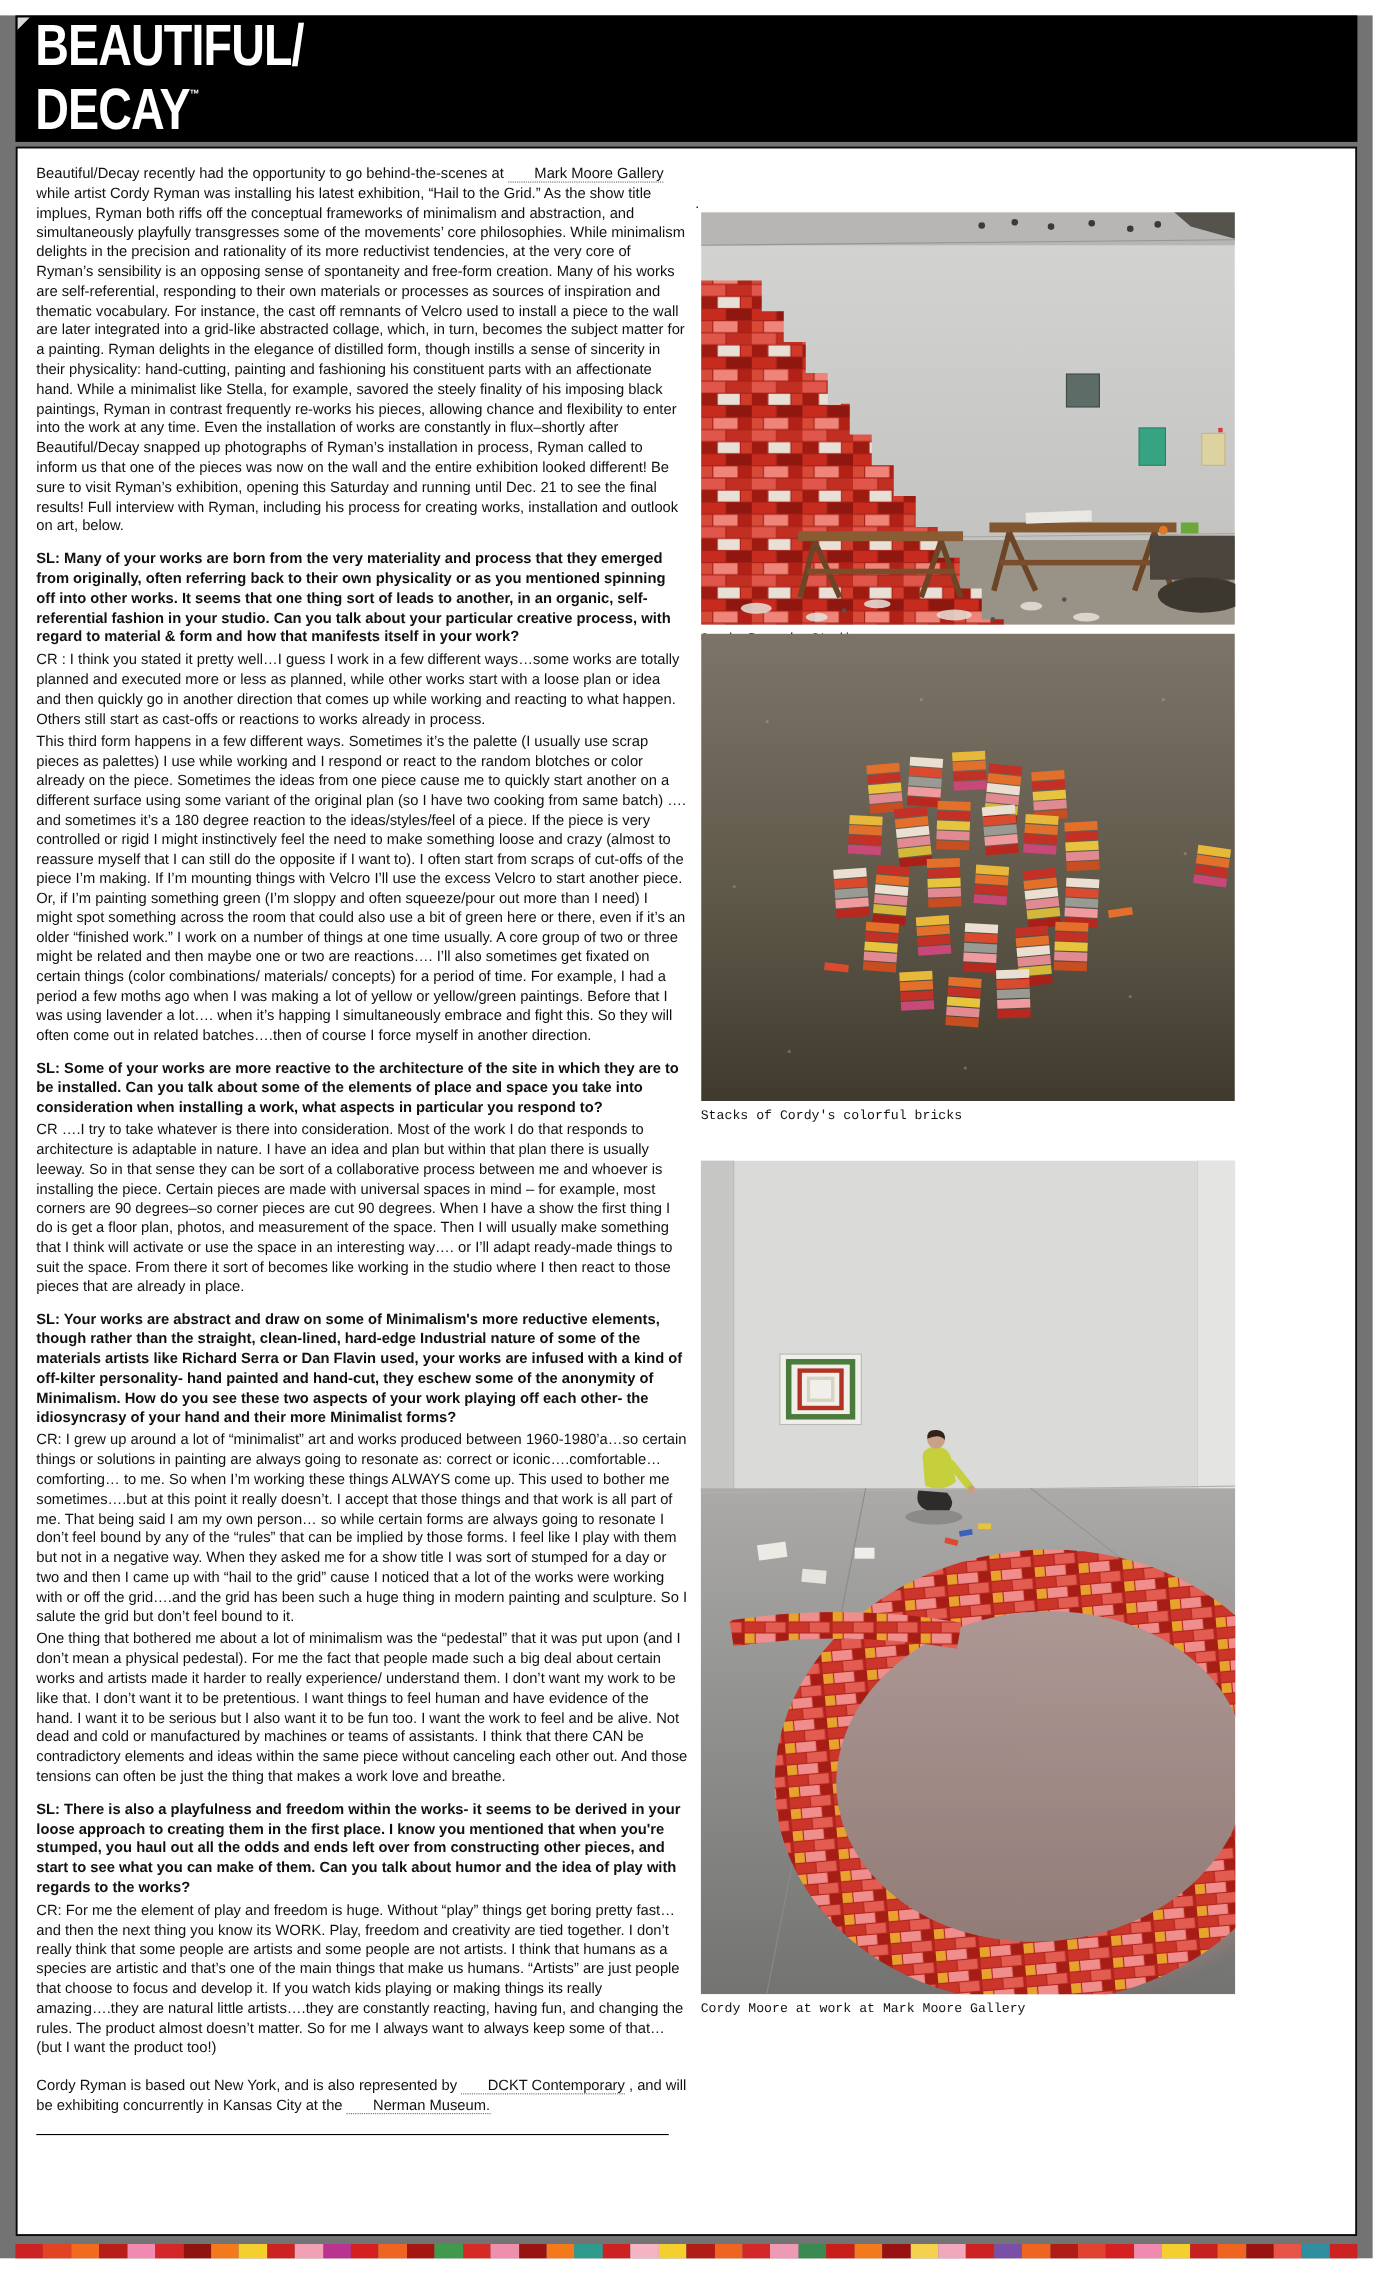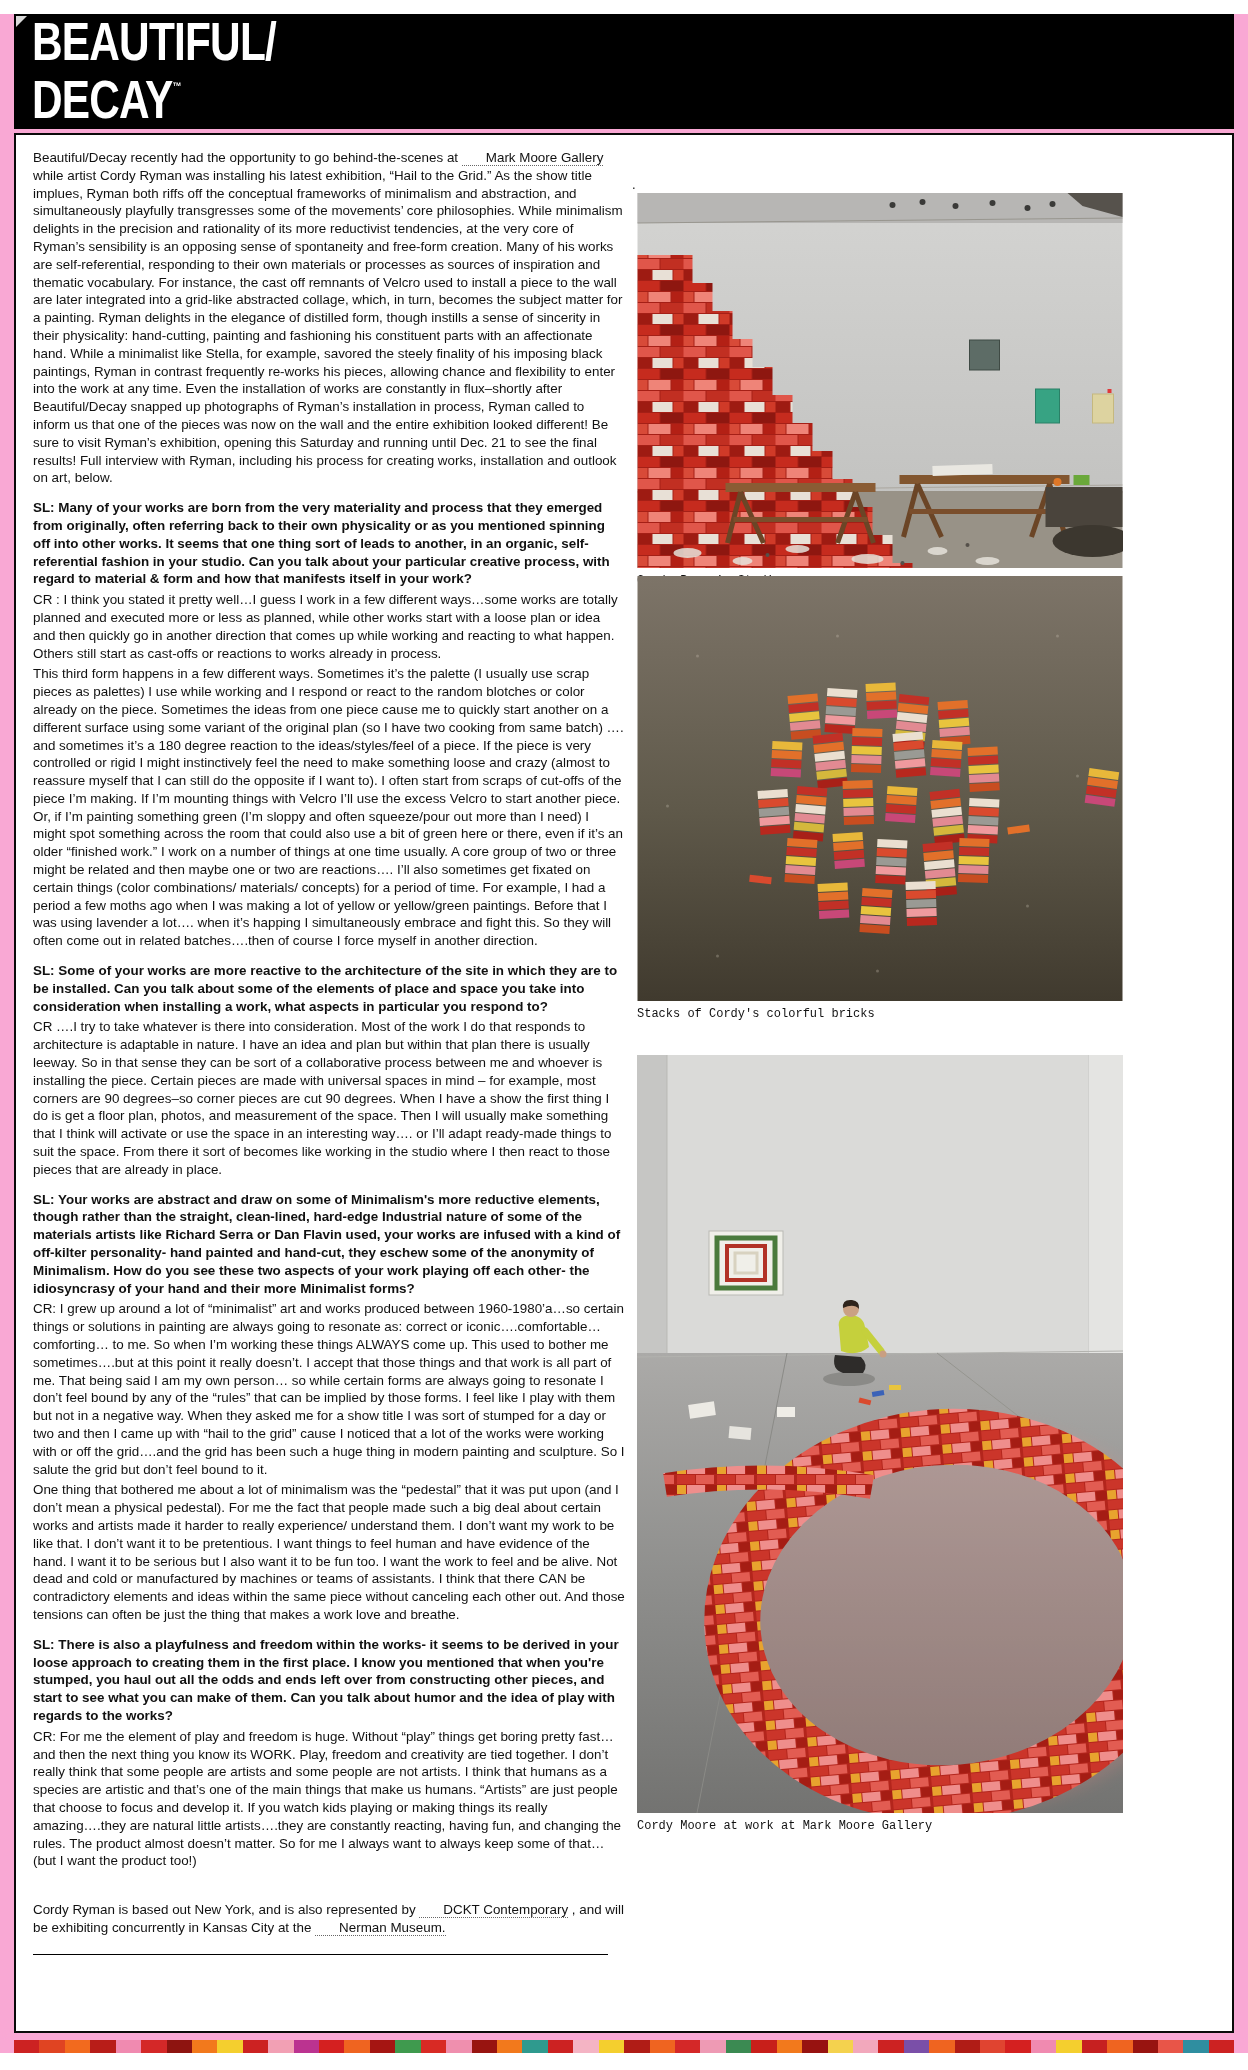--- a/index.html
+++ b/index.html
@@ -1,36 +1,36 @@
 <!DOCTYPE html>
 <html><head>
 <meta charset="utf-8">
 <style>
   html,body{margin:0;padding:0;background:#fff;}
   body{width:1248px;font-family:"Liberation Sans", sans-serif;color:#111;}
-  .page{width:1248px;position:relative;background:#f9a8d4;}
+  .page{width:1248px;position:relative;background:#737373;}
 
   
   .site-header{margin:14px 14px 0;height:115px;background:#000;position:relative;overflow:hidden;}
   .corner-flag{position:absolute;top:2px;left:2px;width:0;height:0;
     border-top:11px solid #d9d9d9;border-right:11px solid transparent;}
   .logo{position:absolute;left:18px;top:6px;color:#fff;}
   .logo-line{font-weight:bold;font-size:53px;line-height:44px;letter-spacing:-1px;
     transform:scaleX(.8);transform-origin:left center;white-space:nowrap;}
   .tm{font-size:11px;vertical-align:28px;letter-spacing:0;}
 
   
   .content-box{margin:4px 14px 0;border:2px solid #0a0a0a;background:#fff;position:relative;
     min-height:1900px;padding:14px 0 16px 17px;box-sizing:border-box;}
   .text-col{width:592px;}
   h1.title{font-size:17.5px;font-weight:bold;margin:0 0 11px;letter-spacing:0;}
   .body,.a,.q{font-size:13.4px;line-height:17.8px;margin:0 0 3px;}
   .q{font-weight:bold;margin-top:12px;}
   .lnk{color:#111;text-decoration:none;border-bottom:1px dotted #666;cursor:pointer;padding-left:24px;}
-  .closing{margin-top:31px;}
+  .closing{margin-top:17px;}
   .meta{margin-top:12px;font-family:"Liberation Mono", monospace;font-size:12.5px;line-height:18px;}
   .meta .lnk{border-bottom:1px dotted #555;}
   .rule{border:none;border-top:1px solid #000;margin:17px 17px 0 0;}
 
   
   .img-col{position:absolute;left:621px;top:58px;width:486px;}
   .stray-dot{position:absolute;top:-16px;left:-5px;font-size:13px;color:#111;}
   figure{margin:0;position:absolute;left:0;width:486px;}
   .fig1{top:0;}
   .fig2{top:383px;}

